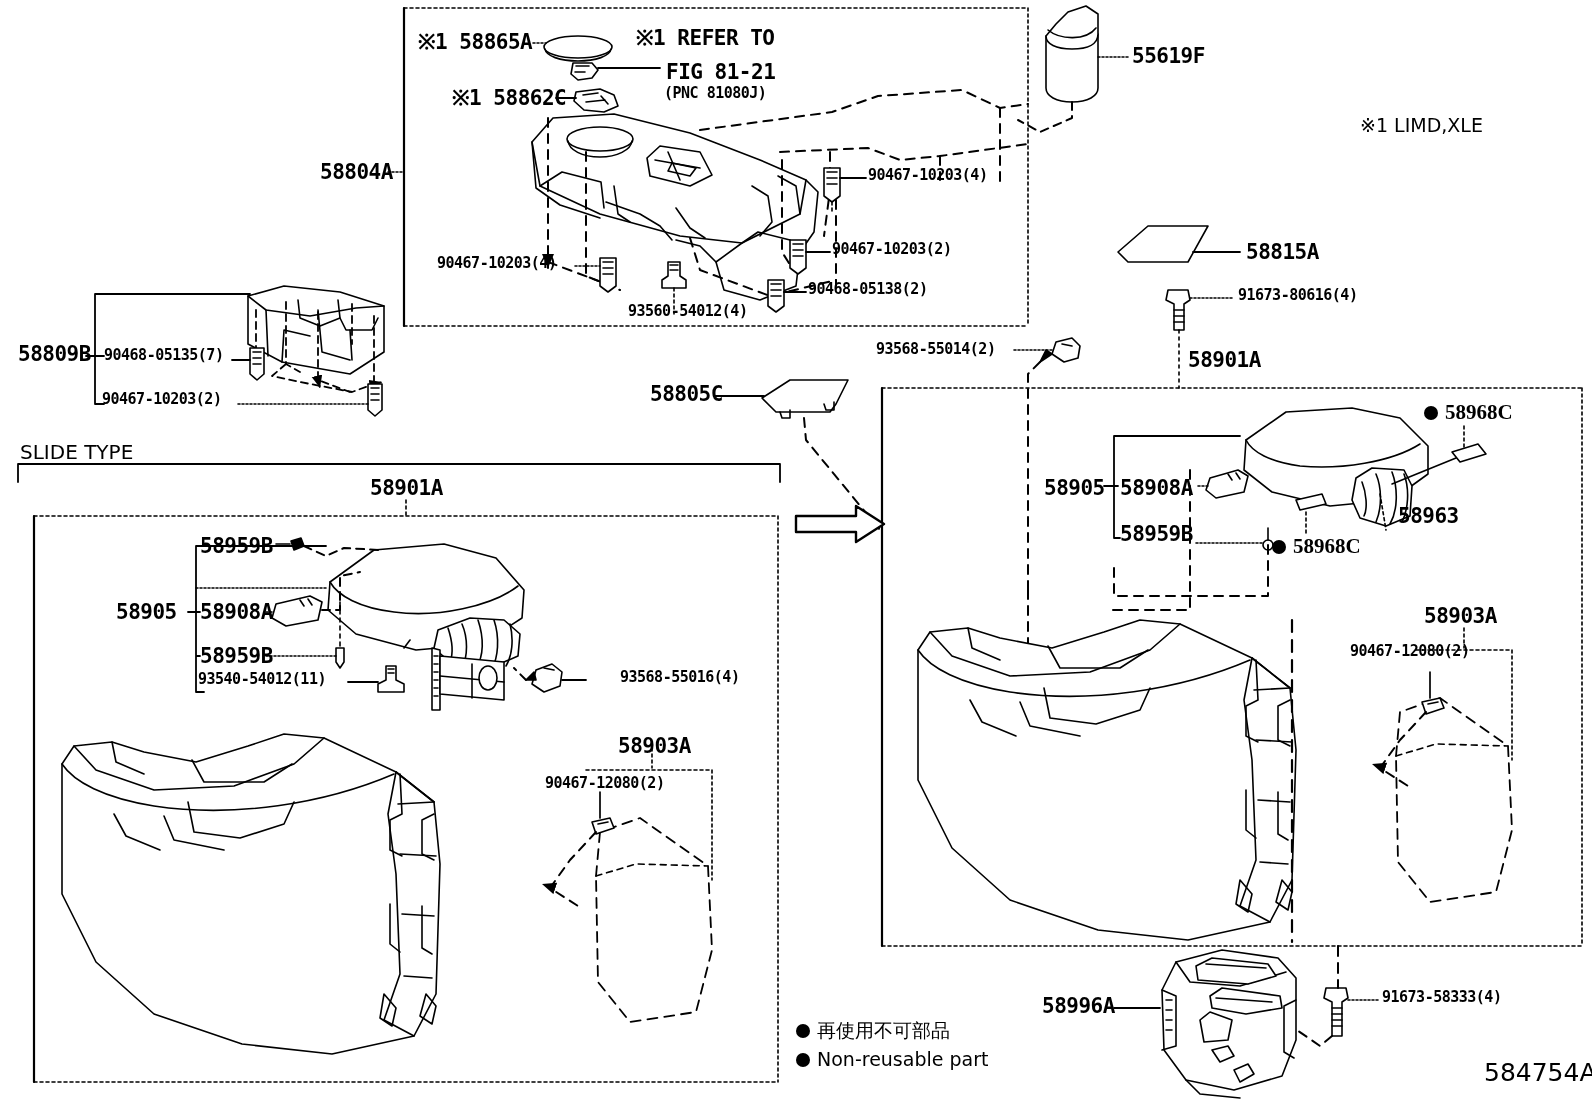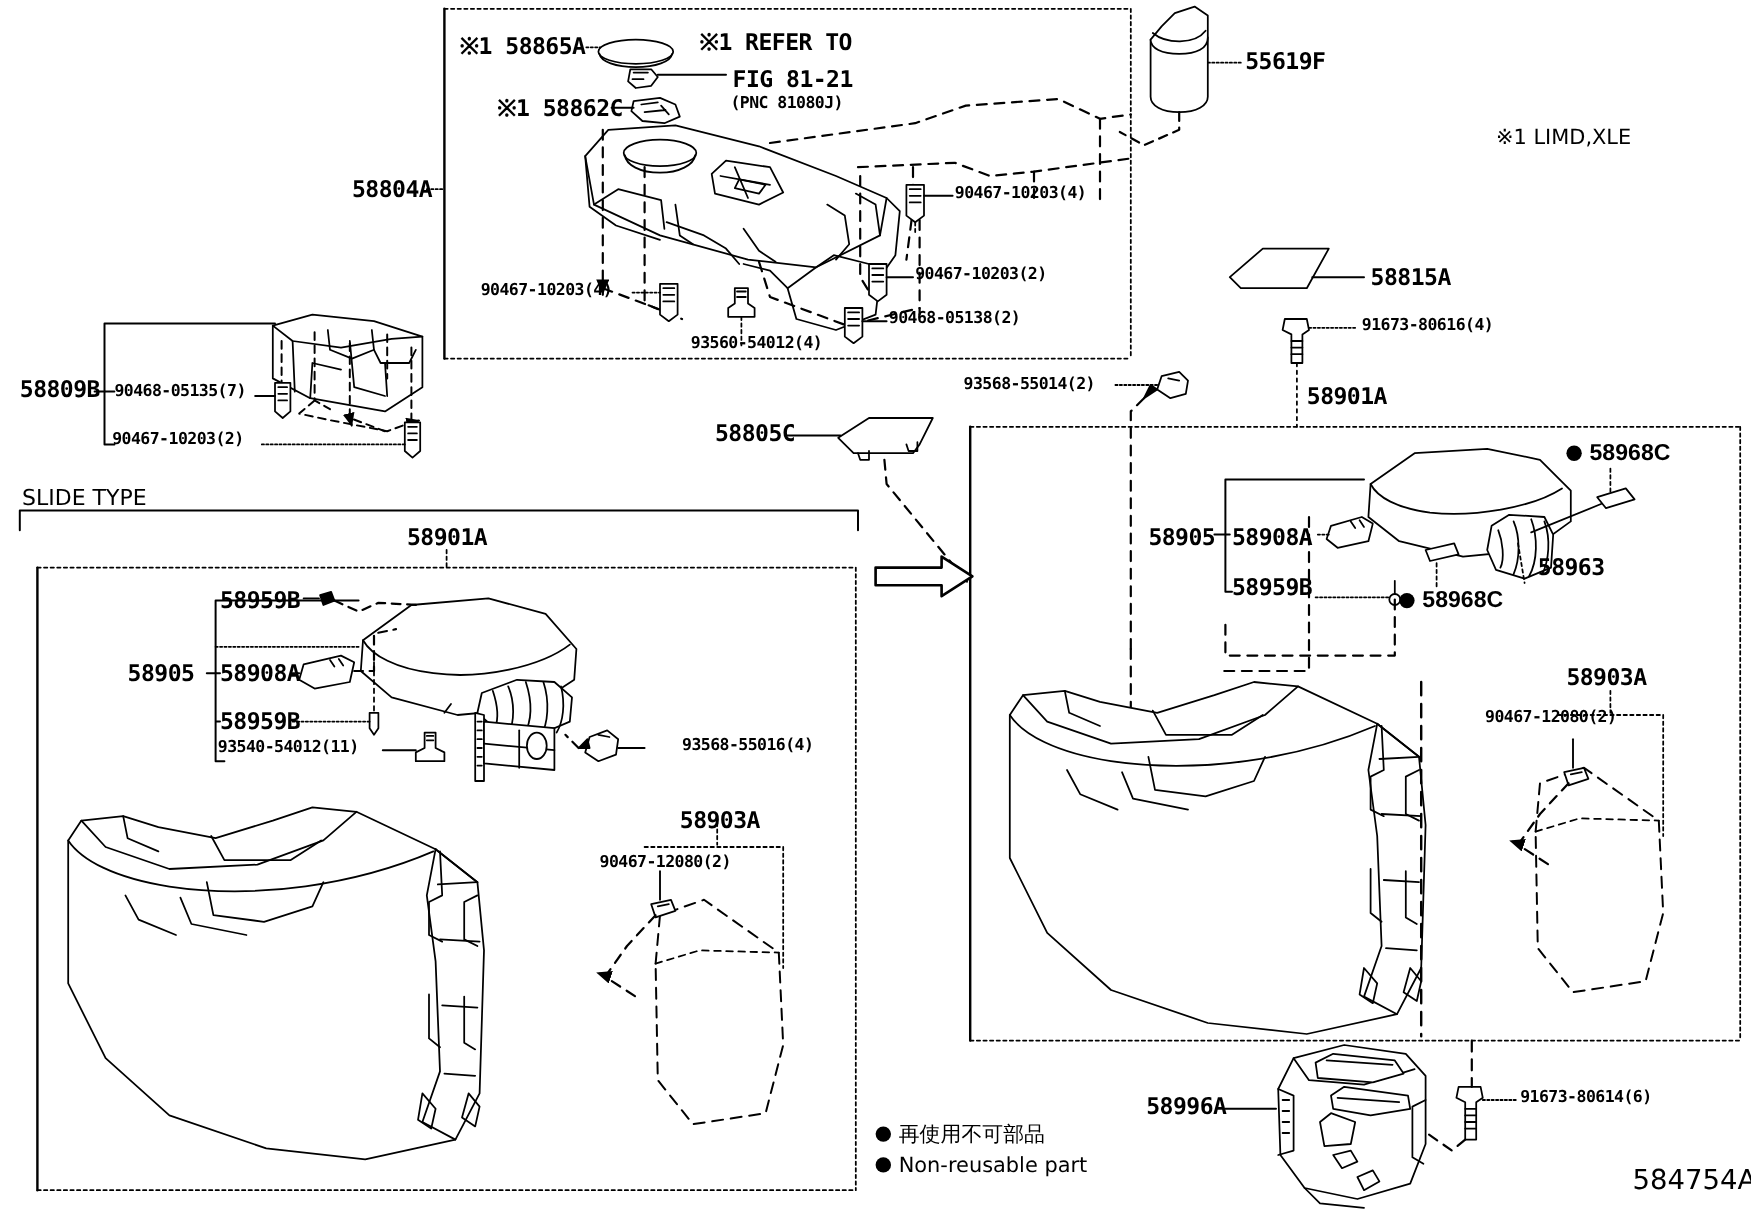--- a/index.html
+++ b/index.html
@@ -10,21 +10,21 @@
   .lbl{position:absolute;white-space:pre;font-family:"DejaVu Sans Mono","Liberation Mono",monospace;
        font-weight:bold;color:#000;line-height:1;letter-spacing:-0.5px;}
   .s22{font-size:21px;}
   .s20{font-size:15px;}
   .note{font-family:"DejaVu Sans","Liberation Sans",sans-serif;font-weight:normal;}
   .legend{font-family:"DejaVu Sans","Liberation Sans",sans-serif;font-size:19px;font-weight:normal;}
   .figid{font-family:"DejaVu Sans","Liberation Sans",sans-serif;font-size:25px;font-weight:normal;}
   .dot{display:inline-block;width:14px;height:14px;border-radius:50%;background:#000;
        vertical-align:-1px;margin-right:7px;}
   .bullet-lbl{position:absolute;white-space:pre;font-weight:bold;font-size:21px;
-       font-family:Liberation Sans, sans-serif;}
+       font-family:Liberation Serif, serif;}
 </style>
 </head>
 <body>
 
 <div id="stage">
 
   <svg class="layer" viewBox="0 0 1592 1099">
     <defs>
       <marker id="arrowS" markerWidth="8" markerHeight="8" refX="7" refY="3" orient="auto">
         <path d="M0,0 L7,3 L0,6 z" fill="#000"></path>
@@ -467,20 +467,20 @@
   <div class="lbl s22" style="left:1044px;top:478px;">58905</div>
   <div class="lbl s22" style="left:1120px;top:478px;">58908A</div>
   <div class="lbl s22" style="left:1120px;top:524px;">58959B</div>
   <div class="bullet-lbl" style="left:1424px;top:400px;"><span class="dot"></span><span>58968C</span></div>
   <div class="bullet-lbl" style="left:1272px;top:534px;"><span class="dot"></span><span>58968C</span></div>
   <div class="lbl s22" style="left:1398px;top:506px;">58963</div>
   <div class="lbl s22" style="left:1424px;top:606px;">58903A</div>
   <div class="lbl s20" style="left:1350px;top:644px;">90467-12080(2)</div>
 
   <div class="lbl s22" style="left:1042px;top:996px;">58996A</div>
-  <div class="lbl s20" style="left:1382px;top:990px;">91673-80614(6)</div>
+  <div class="lbl s20" style="left:1382px;top:990px;">91673-58333(4)</div>
 
   <div class="legend" style="position:absolute;left:796px;top:1018px;white-space:pre;"><span class="dot"></span><span>再使用不可部品</span></div>
   <div class="legend" style="position:absolute;left:796px;top:1048px;white-space:pre;"><span class="dot"></span><span>Non-reusable part</span></div>
 
   <div class="figid" style="position:absolute;left:1484px;top:1058px;white-space:pre;">584754A</div>
 
 </div>
 
 </body></html>

